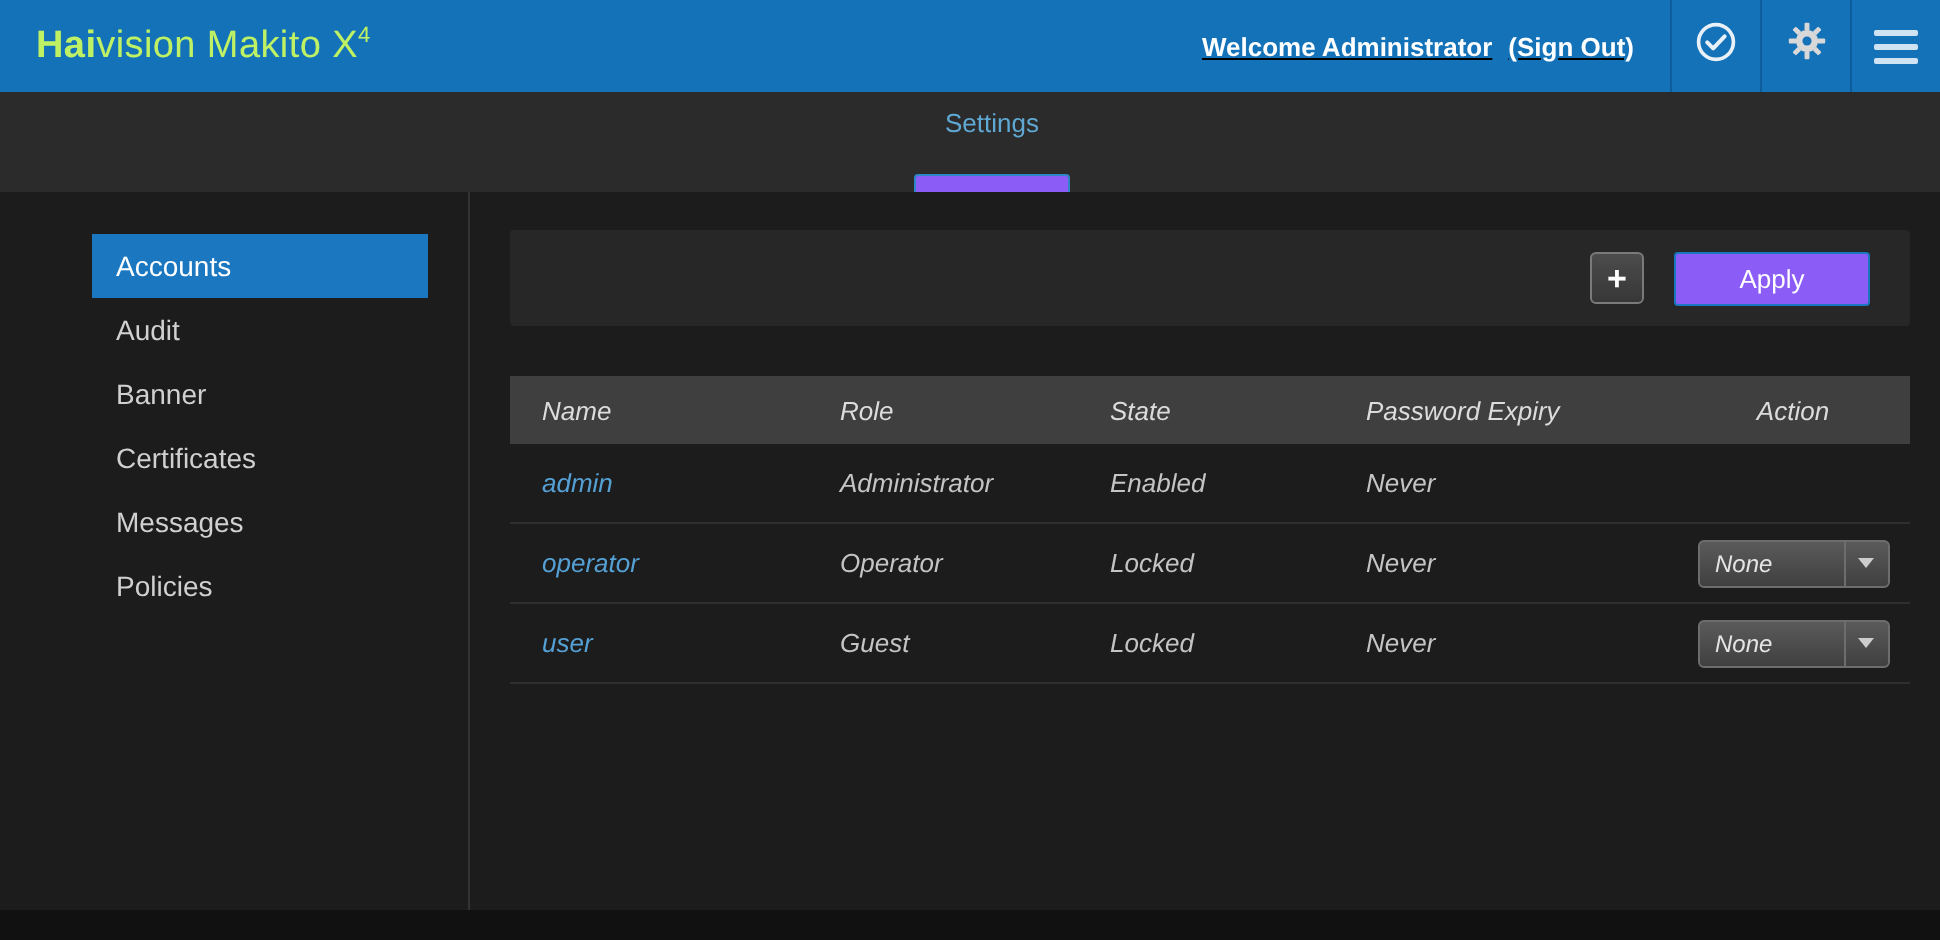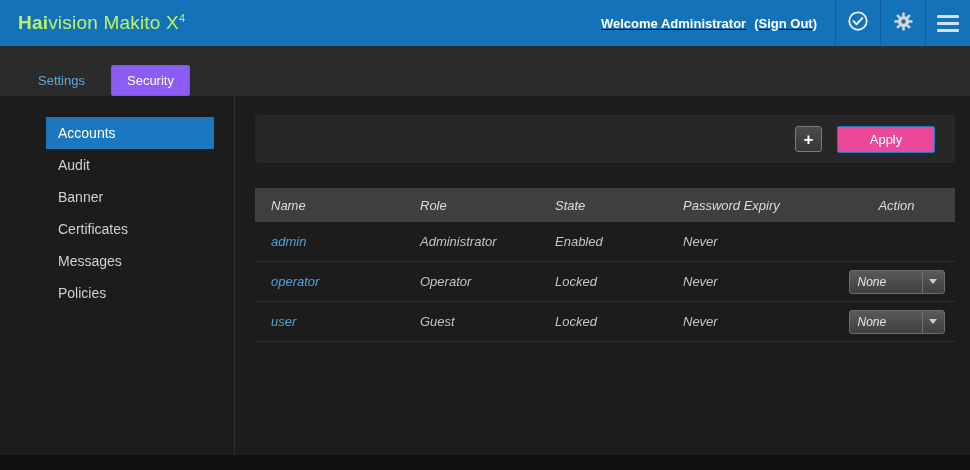--- a/index.html
+++ b/index.html
@@ -16,21 +16,21 @@
   .topbar-right { margin-left:auto; display:flex; align-items:center; height:100%;text-decoration:underline; }
   .welcome { color:#ffffff; font-size:13px; font-weight:bold; margin-right:8px; white-space:nowrap; }
   .signout { color:#ffffff; font-size:13px; font-weight:bold; margin-right:18px; cursor:pointer; white-space:nowrap; }
   .icon-cell { width:45px; height:100%; display:flex; align-items:center; justify-content:center;
                border-left:1px solid #0d5d9d; cursor:pointer; }
   .hamburger { display:flex; flex-direction:column; gap:4px; }
   .hamburger span { display:block; width:22px; height:3px; background:#cfe3f3; border-radius:1px; }
 
   
   .tabbar { position:absolute; top:46px; left:0; width:970px; height:50px;
-            background:#2b2b2b; display:flex; align-items:flex-end; padding-left:22px; gap:10px; }
+            background:#2b2b2b; display:flex; align-items:center; padding-left:22px; gap:10px;flex-direction:column; }
   .tab { font-size:13px; padding:7px 15px; cursor:pointer; border:1px solid transparent; border-radius:2px; }
   .tab.inactive { color:#5fa8d3; }
   .tab.active { color:#ffffff; background:#8b5cf6; border-color:#2f86c6; }
 
   
   .main { position:absolute; top:96px; left:0; width:970px; height:359px; background:#1c1c1c; }
   .vdivider { position:absolute; left:234px; top:0; width:1px; height:359px; background:#333333; }
 
   
   .sidebar { position:absolute; left:14px; top:21px; width:200px; }
@@ -38,21 +38,21 @@
                font-size:14px; color:#d0d0d0; cursor:pointer;margin-left:32px; }
   .side-item.active { background:#1a77c0; color:#ffffff; }
 
   
   .content { position:absolute; left:255px; top:19px; width:700px; }
   .toolbar { width:700px; height:48px; background:#272727; border-radius:2px;
              display:flex; align-items:center; justify-content:flex-end; padding-right:20px; gap:15px; }
   .add-btn { width:27px; height:26px; background:linear-gradient(#4c4c4c,#373737);
              border:1px solid #7a7a7a; border-radius:3px; color:#ffffff; font-size:17px; font-weight:bold;
              display:flex; align-items:center; justify-content:center; cursor:pointer; line-height:1; }
-  .apply-btn { width:98px; height:27px; background:#ec4899; border:1px solid #1a77c0; border-radius:2px;
+  .apply-btn { width:98px; height:27px; background:#8b5cf6; border:1px solid #1a77c0; border-radius:2px;
                color:#ffffff; font-size:13px; display:flex; align-items:center; justify-content:center; cursor:pointer; }
 
   
   .table { margin-top:25px; width:700px;font-style:italic; }
   .thead { display:flex; height:34px; background:#3f3f3f; align-items:center;
            color:#dcdcdc; font-size:13px; }
   .trow { display:flex; height:40px; align-items:center; border-bottom:1px solid #2e2e2e;
           font-size:13px; color:#c4c4c4; }
   .c-name   { width:165px; padding-left:16px; }
   .c-role   { width:135px; }

